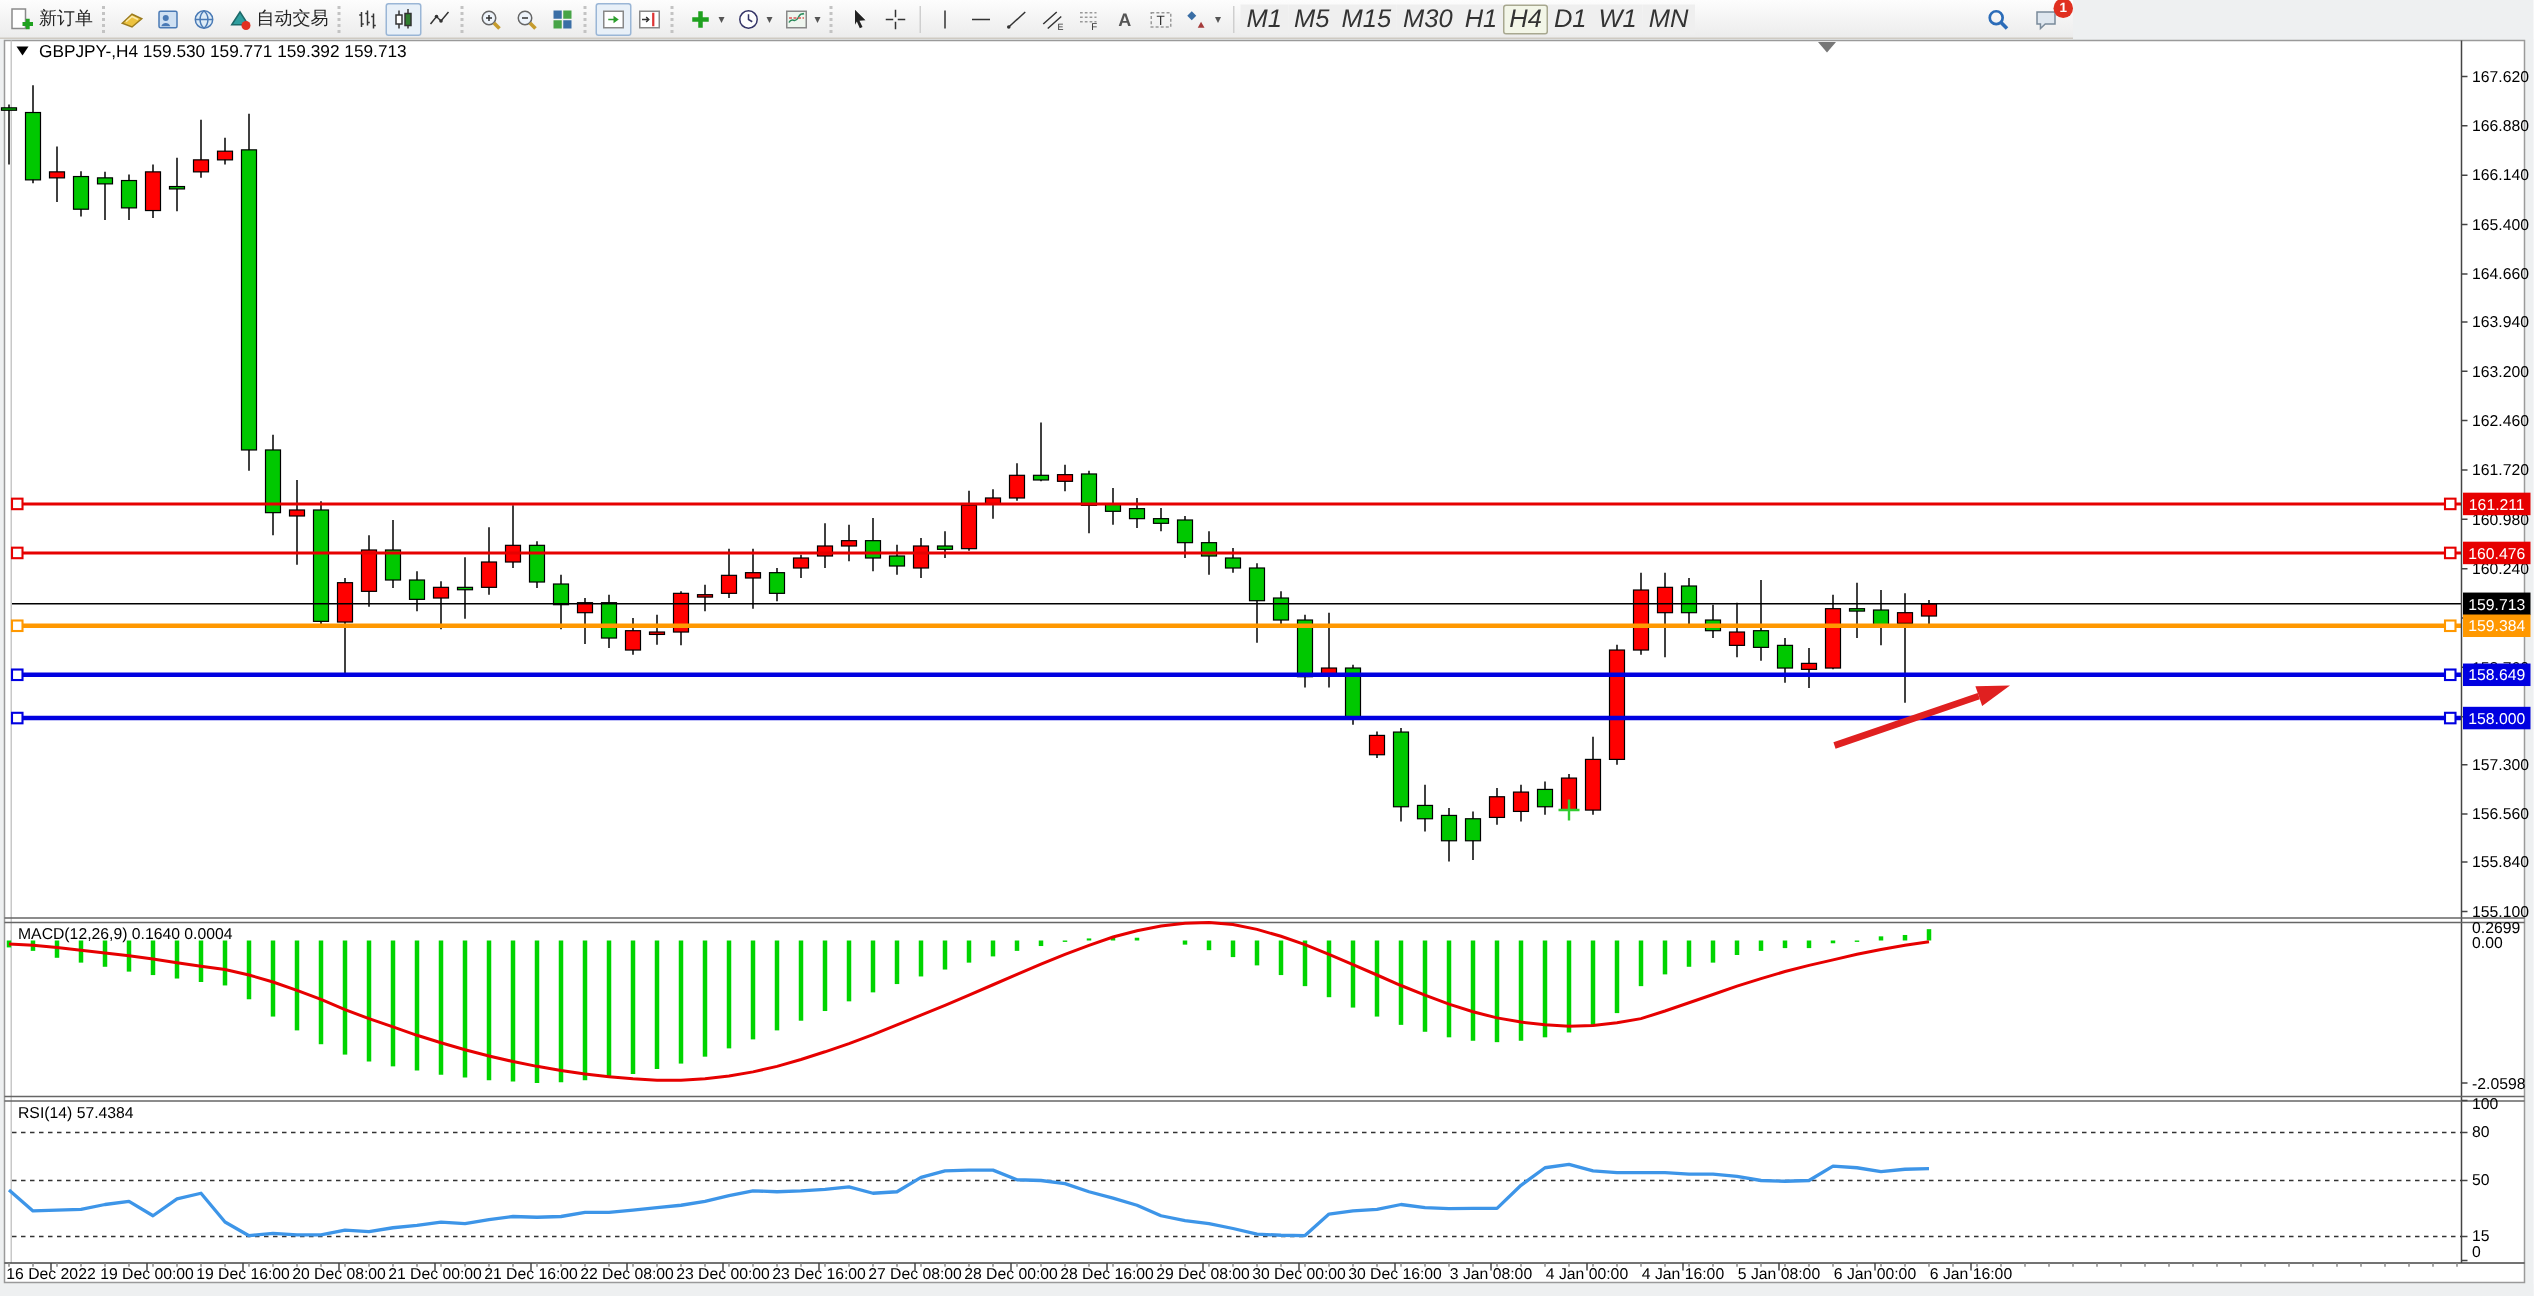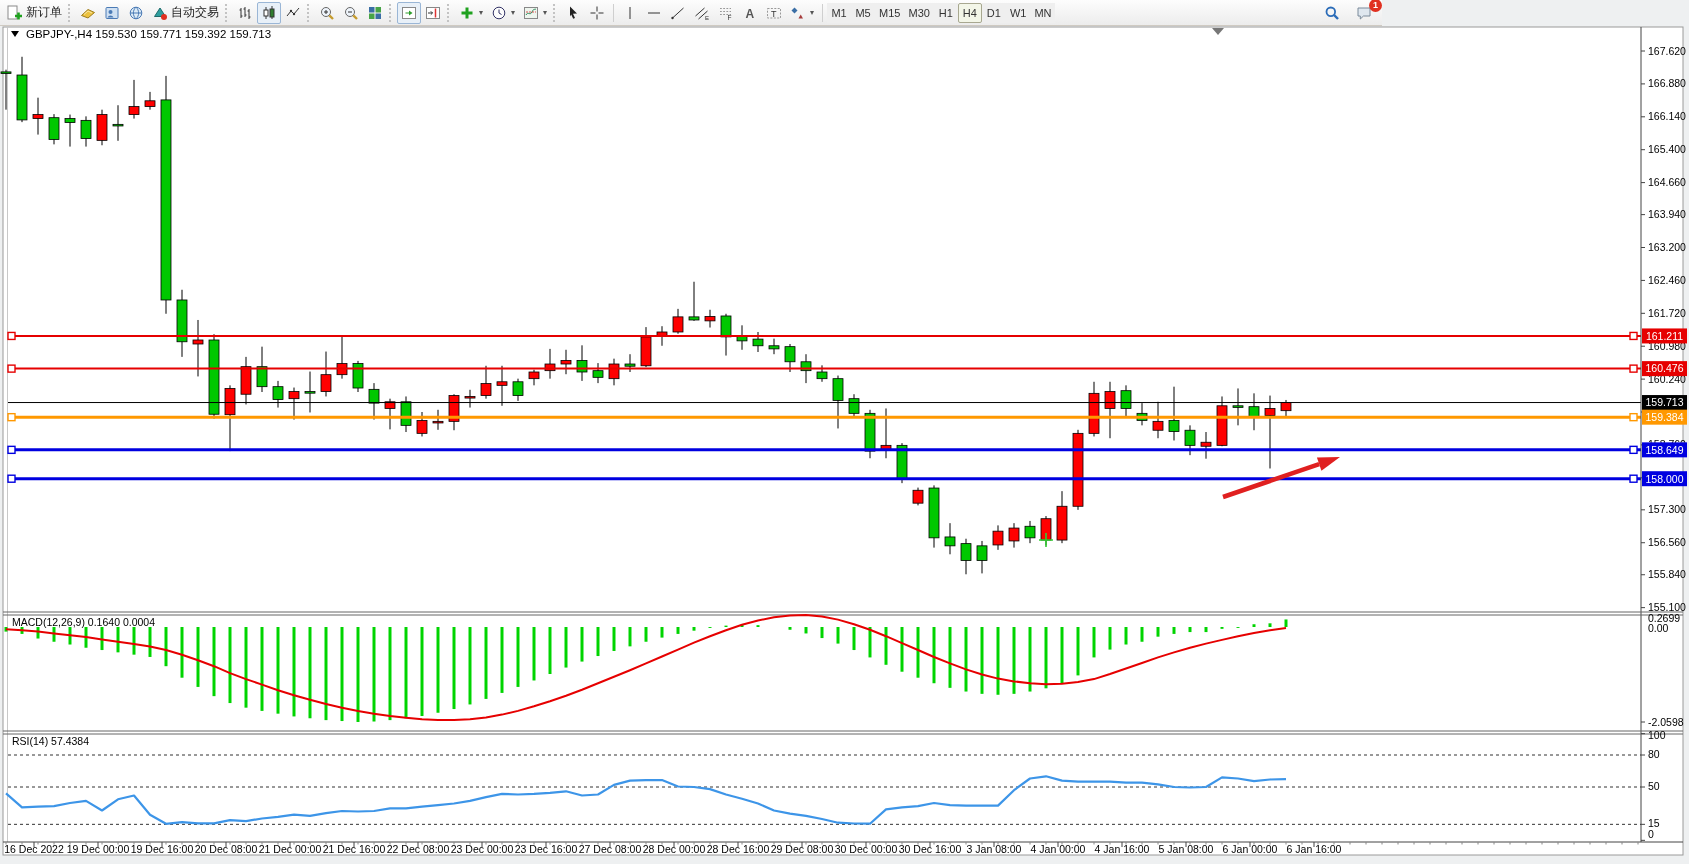--- a/index.html
+++ b/index.html
@@ -4,21 +4,21 @@
 <style>
   html,body{margin:0;padding:0;}
   body{width:1689px;height:864px;background:#eef0f1;font-family:"Liberation Sans",sans-serif;overflow:hidden;position:relative;}
   .toolbar{position:absolute;top:0;left:0;width:1382px;height:26px;display:flex;align-items:center;background:linear-gradient(#fdfdfd,#ececec);border-bottom:1px solid #cfcac2;z-index:5;padding-left:3px;box-sizing:border-box;}
   .tb-btn{height:22px;min-width:24px;display:flex;align-items:center;justify-content:center;gap:3px;padding:0 3px;border:1px solid transparent;font-size:12px;color:#222;background:transparent;box-sizing:border-box;}
   .tb-btn.pressed{background:#e8f0f8;border:1px solid #9ab6d6;border-radius:2px;}
   .tb-sep{width:1px;height:18px;background:#cfcfcf;margin:0 4px;}
   .grip{width:4px;height:18px;margin:0 2px;border-left:2px dotted #c3c3c3;}
   .ic{width:16px;height:16px;display:block;}
   .dd{font-size:8px;color:#555;margin-left:1px;}
-  .tf-btn{height:20px;min-width:24px;display:flex;align-items:center;justify-content:center;font-size:11px;color:#333;padding:0 3px;border:1px solid transparent;box-sizing:border-box;}
+  .tf-btn{height:20px;min-width:24px;display:flex;align-items:center;justify-content:center;font-size:17px;color:#333;padding:0 3px;border:1px solid transparent;box-sizing:border-box;font-style:italic;}
   .tf-btn.pressed{background:#f3f6e8;border:1px solid #a8a890;border-radius:2px;text-align:right;}
   .tb-right{margin-left:auto;display:flex;align-items:center;margin-right:6px;gap:8px;}
   .chat-wrap{position:relative;}
   .nbadge{position:absolute;top:-4px;right:-7px;background:#e03020;color:#fff;border-radius:8px;font-size:9px;min-width:13px;height:13px;line-height:13px;text-align:center;font-weight:bold;}
   #chart-svg{position:absolute;top:0;left:0;z-index:1;}
   .statusbar{position:absolute;left:0;top:856px;width:1689px;height:8px;background:#eef0f1;z-index:4;}
 </style>
 </head>
 <body>
 

